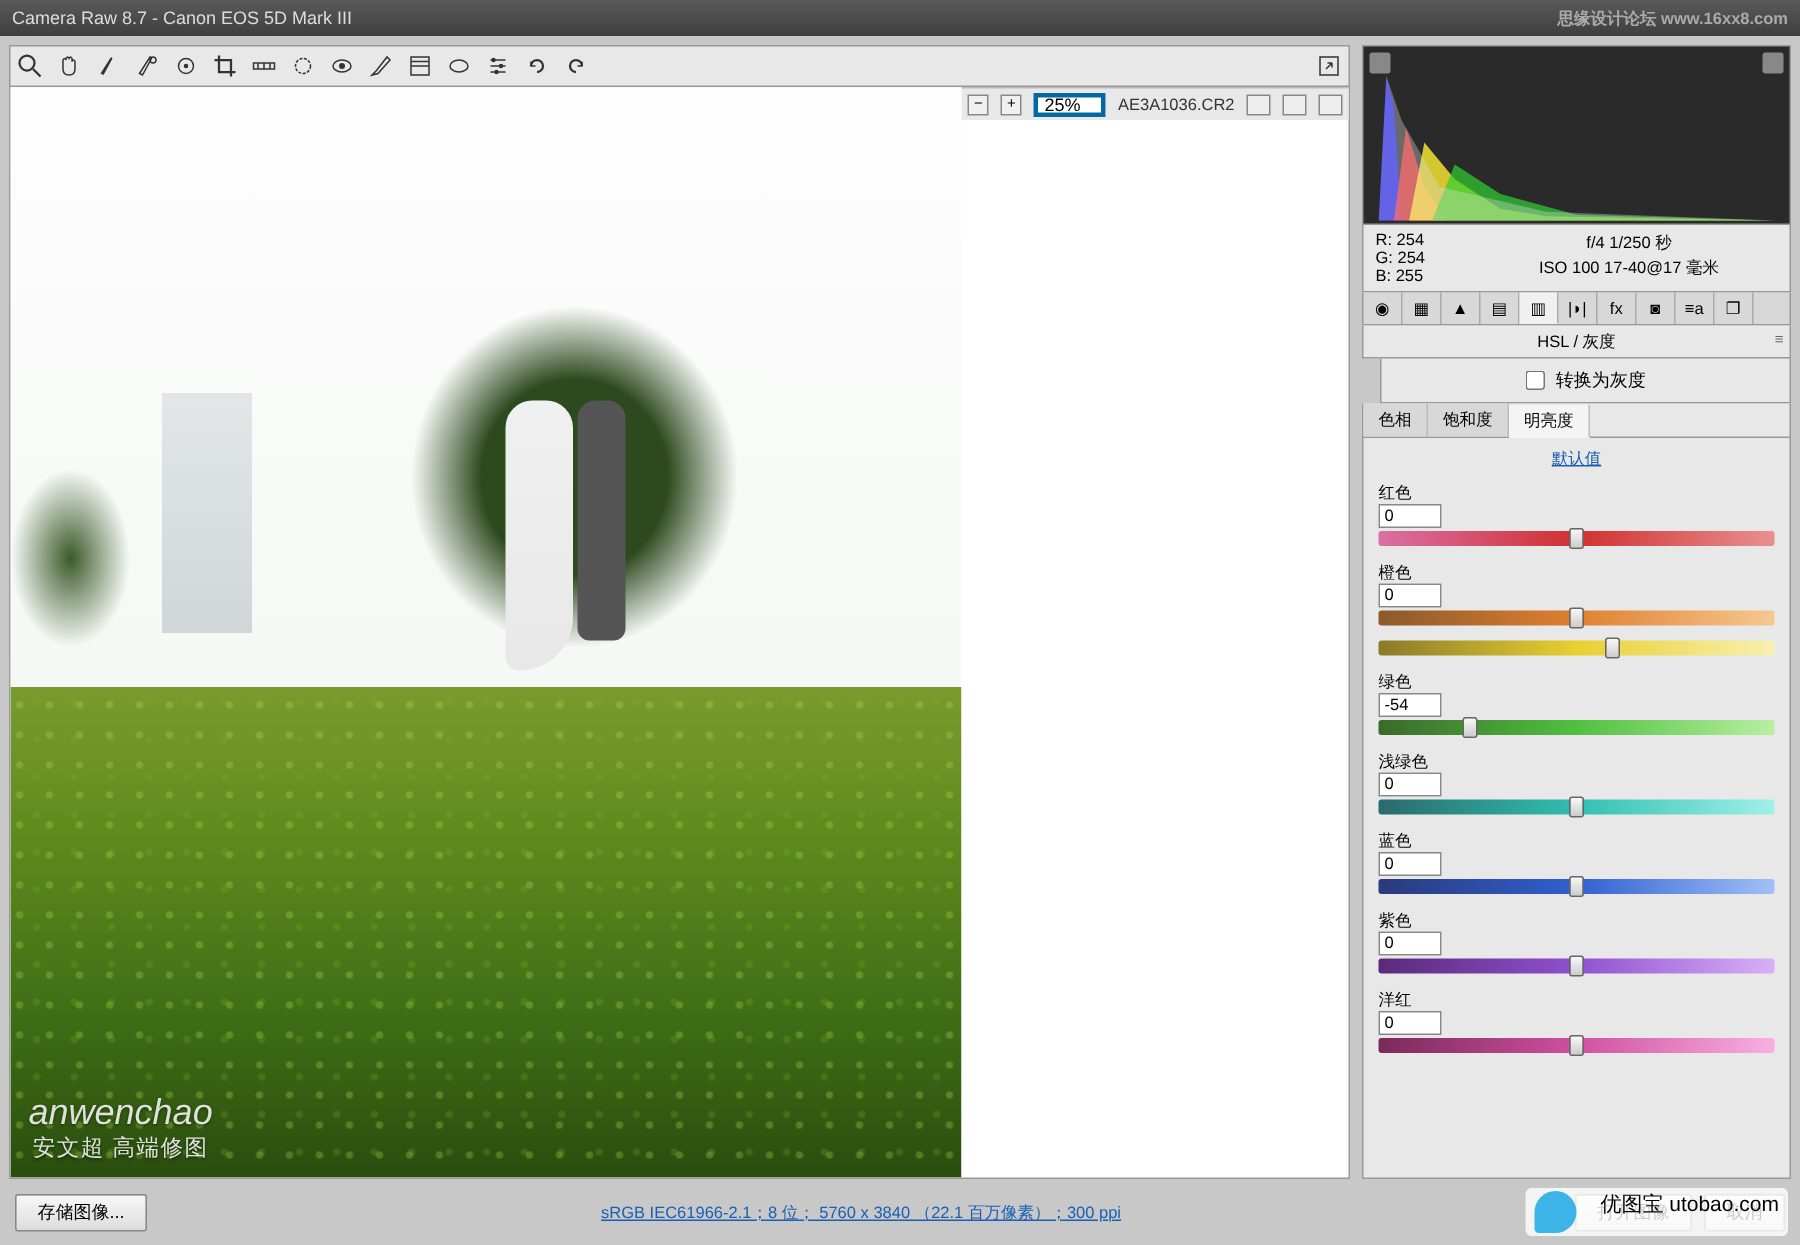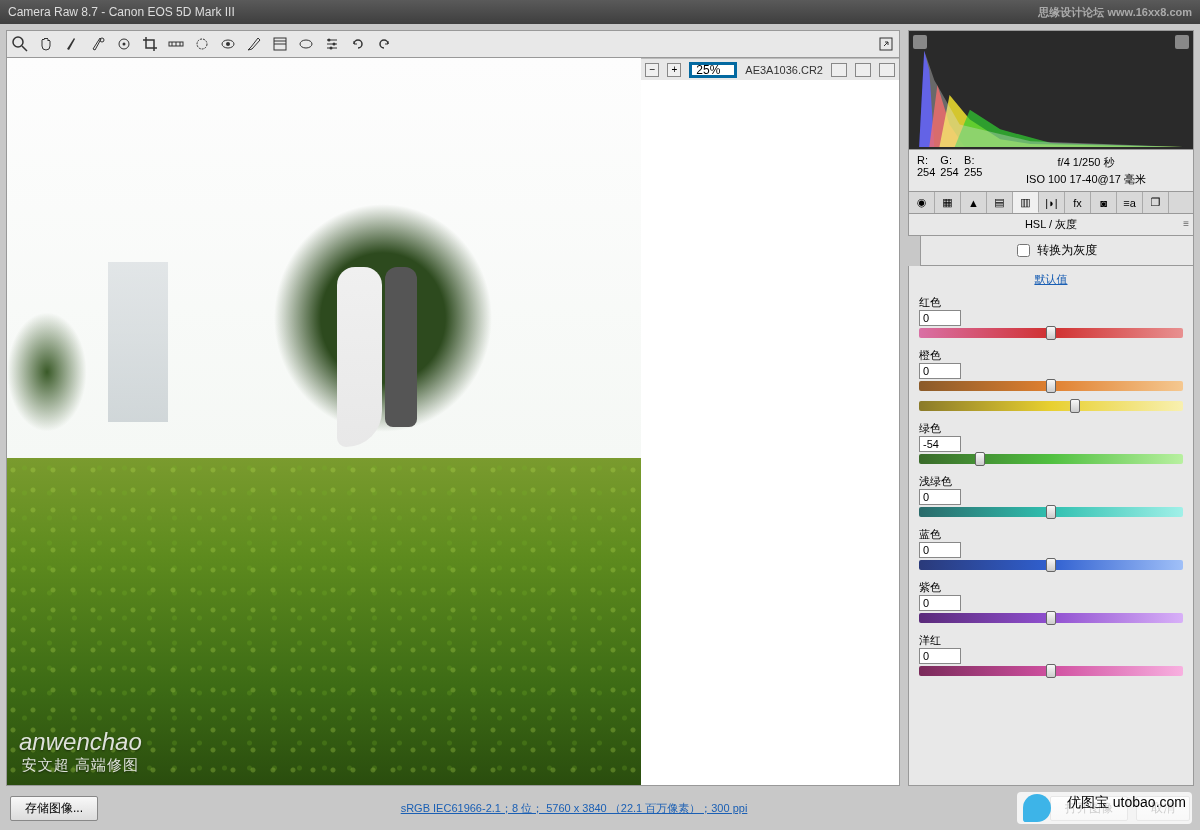--- a/index.html
+++ b/index.html
@@ -29,21 +29,21 @@
 .zoom-btn { width:14px; height:14px; border:1px solid #888; background:#f0f0f0; display:inline-flex; align-items:center; justify-content:center; font-size:10px; cursor:pointer;}
 .zoom-select { border:3px solid #0369a1; padding:0 14px 0 4px; background:#fff; font-size:12px; height:16px; display:flex; align-items:center;}
 .filename { flex:1; text-align:center; color:#333;}
 .mini-icon { width:16px; height:14px; border:1px solid #888; background:#eee; cursor:pointer;}
 .right-panel { width: 286px; display: flex; flex-direction: column; }
 .histogram-box { height: 120px; border: 1px solid #999; background: #2a2a2a; position: relative; }
 .histogram-box .warn { position:absolute; width:14px; height:14px; background:#888; border-radius:2px; top:4px;}
 .histogram-box .warn.l{left:4px;} .histogram-box .warn.r{right:4px;}
 .hist-svg { width:100%; height:100%;}
 .info-row { background:#e8e8e8; border:1px solid #999; border-top:none; padding:4px 8px; font-size:11px; display:flex; }
-.info-rgb { display:flex; flex-direction:row; gap:0; width:70px;}
+.info-rgb { display:flex; flex-direction:column; gap:0; width:70px;}
 .info-exif { flex:1; text-align:center; line-height:1.5;}
 .tabs { display:flex; background:#d8d8d8; border:1px solid #999; border-top:none; height:22px;}
 .tab-icon { width:26px; display:flex; align-items:center; justify-content:center; border-right:1px solid #aaa; cursor:pointer; font-size:11px;}
 .tab-icon.active { background:#f0f0f0; border-bottom:1px solid #f0f0f0;}
 .panel-title { background:#e8e8e8; border:1px solid #999; border-top:none; font-size:11px; padding:3px; text-align:center; position:relative;}
 .panel-menu { position:absolute; right:4px; top:4px; cursor:pointer; font-size:10px; color:#666;}
 .convert-row { background:#e8e8e8; border:1px solid #999; border-top:none; padding:6px; text-align:center; font-size:12px;margin-left:12px;}
 .convert-row input{ vertical-align:middle; margin-right:4px;}
 .subtabs { display:flex; background:#e8e8e8; border:1px solid #999; border-top:none; font-size:11px;}
 .subtab { padding:3px 10px; border-right:1px solid #bbb; cursor:pointer; background:#d8d8d8;}
@@ -236,20 +236,25 @@
         <div class="tab-icon">❐</div>
       </div>
     <div class="panel-title">
       <span>HSL / 灰度</span>
       <span class="panel-menu">≡</span>
     </div>
     <div class="convert-row">
       <input type="checkbox" style="">
       <span>转换为灰度</span>
     </div>
+    <div class="subtabs" id="subtabs">
+        <div class="subtab">色相</div>
+        <div class="subtab">饱和度</div>
+        <div class="subtab active">明亮度</div>
+      </div>
     <div class="sliders">
       <div class="default-link">默认值</div>
       <div id="sliders-container">
           <div class="slider-row">
             <div class="slider-head">
               <span>红色</span>
               <input class="slider-val" value="0" style="">
             </div>
             <div class="slider-track" style="background:linear-gradient(90deg,#d970a5,#d03030,#e89090)">
               <div class="slider-thumb" style="left:50%"></div>

